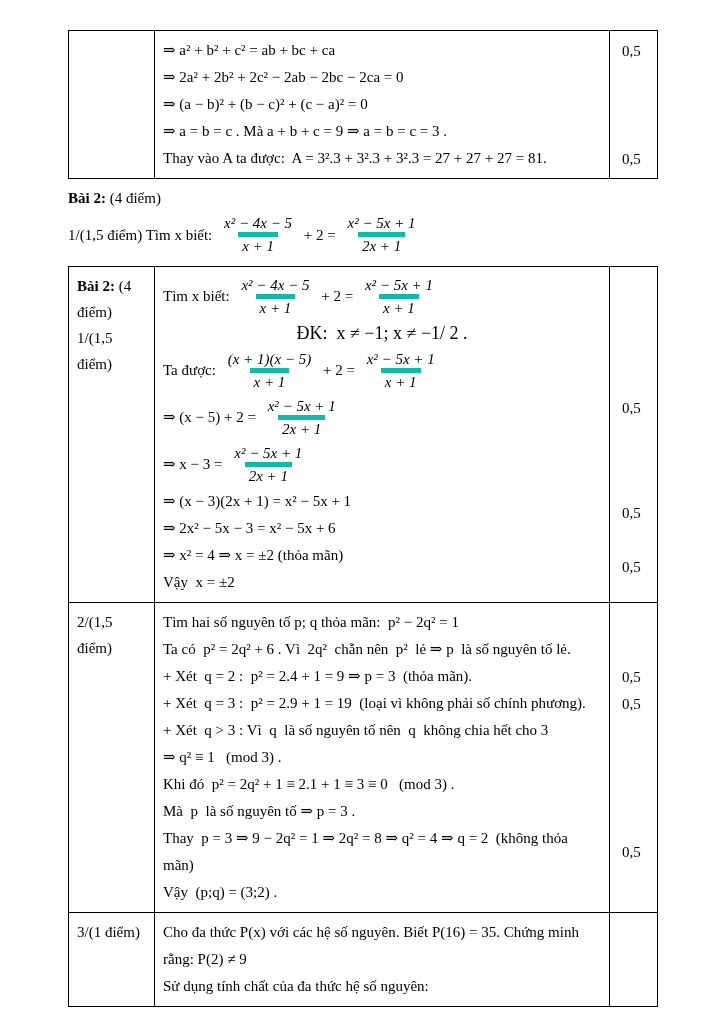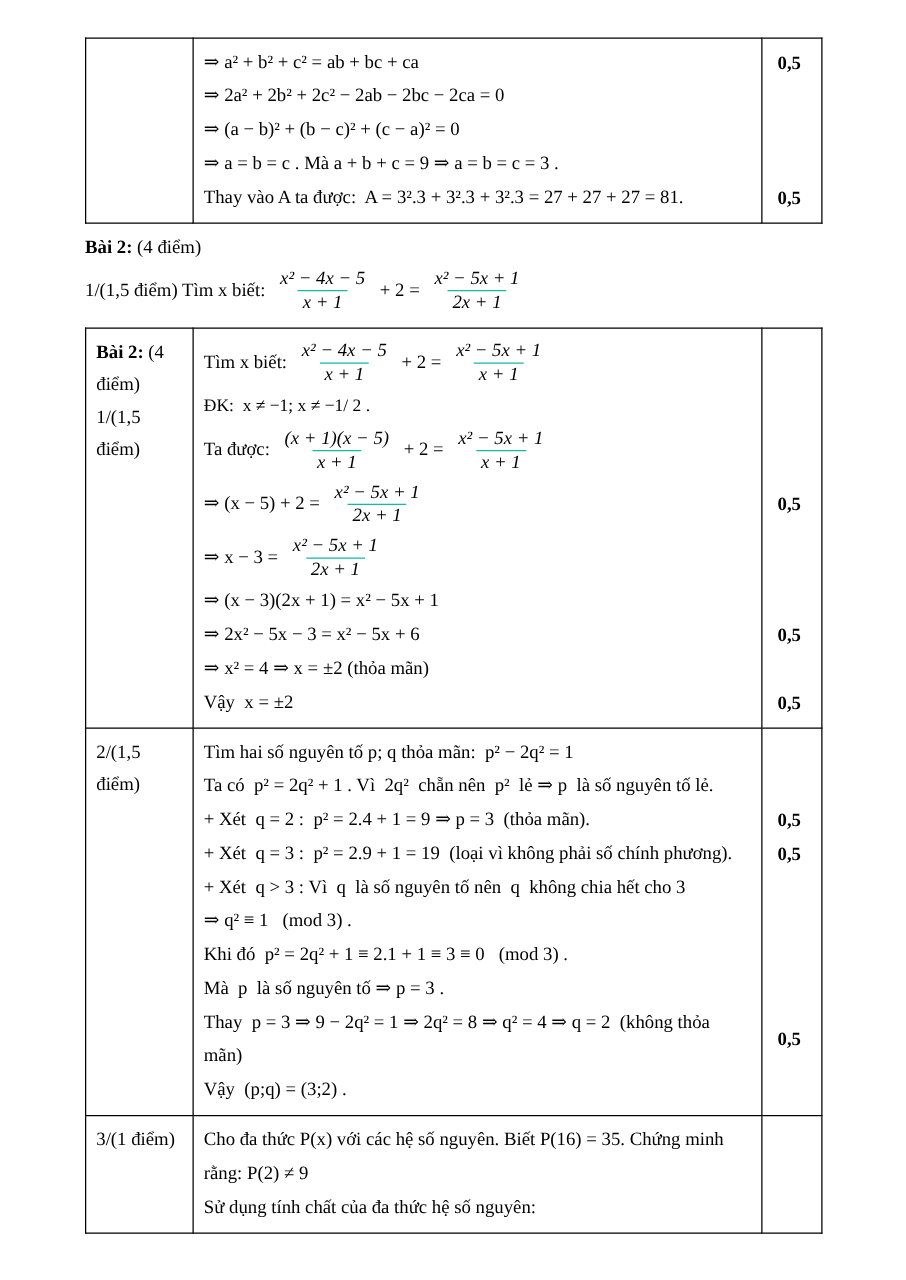--- a/index.html
+++ b/index.html
@@ -18,42 +18,42 @@
   }
   table.grid { border-collapse: collapse; width: 590px; table-layout: fixed; }
   table.grid td {
     border: 1px solid #000;
     vertical-align: top;
     position: relative;
     padding: 6px 8px;
   }
   td.col-label   { width: 86px; }
   td.col-content { width: 455px; }
-  td.col-score   { width: 48px; font-weight: bold; }
+  td.col-score   { width: 48px; }
 
   .mline {
     display: flex;
     align-items: center;
     min-height: 27px;
     line-height: 27px;
     flex-wrap: wrap;
   }
   .mline > span { white-space: pre-wrap; }
-  .mline.small { font-size: 14px; }
+  .mline.small { font-size: 18px; justify-content: center; }
   .frac {
     display: inline-flex;
     flex-direction: column;
     align-items: center;
     text-align: center;
     line-height: 1.2;
     margin: 3px 4px;
     font-style: italic;
   }
   .frac .num, .frac .den { padding: 0 4px; white-space: nowrap; }
-  .frac .den { border-top: 1px solid #14b8a6; }
+  .frac .den { border-top: 5px solid #14b8a6; }
 
   .label-para { line-height: 26px; }
   .score { position: absolute; left: 12px; line-height: 22px; }
 
   .intro { width: 650px; padding: 6px 0 8px 0; }
   .intro .mline { min-height: 26px; line-height: 26px; }
   strong { font-weight: bold; }
 </style>
 </head>
 <body>
@@ -154,21 +154,21 @@
     </tr>
     <tr>
       <td class="col-label">
             <p class="label-para"><span>2/(1,5 điểm)</span></p>
           </td>
       <td class="col-content">
             <div class="mline">
               <span>Tìm hai số nguyên tố p; q thỏa mãn:  p² − 2q² = 1</span>
             </div>
             <div class="mline">
-              <span>Ta có  p² = 2q² + 1 . Vì  2q²  chẵn nên  p²  lẻ ⇒ p  là số nguyên tố lẻ.</span>
+              <span>Ta có  p² = 2q² + 6 . Vì  2q²  chẵn nên  p²  lẻ ⇒ p  là số nguyên tố lẻ.</span>
             </div>
             <div class="mline">
               <span>+ Xét  q = 2 :  p² = 2.4 + 1 = 9 ⇒ p = 3  (thỏa mãn).</span>
             </div>
             <div class="mline">
               <span>+ Xét  q = 3 :  p² = 2.9 + 1 = 19  (loại vì không phải số chính phương).</span>
             </div>
             <div class="mline">
               <span>+ Xét  q &gt; 3 : Vì  q  là số nguyên tố nên  q  không chia hết cho 3</span>
             </div>

